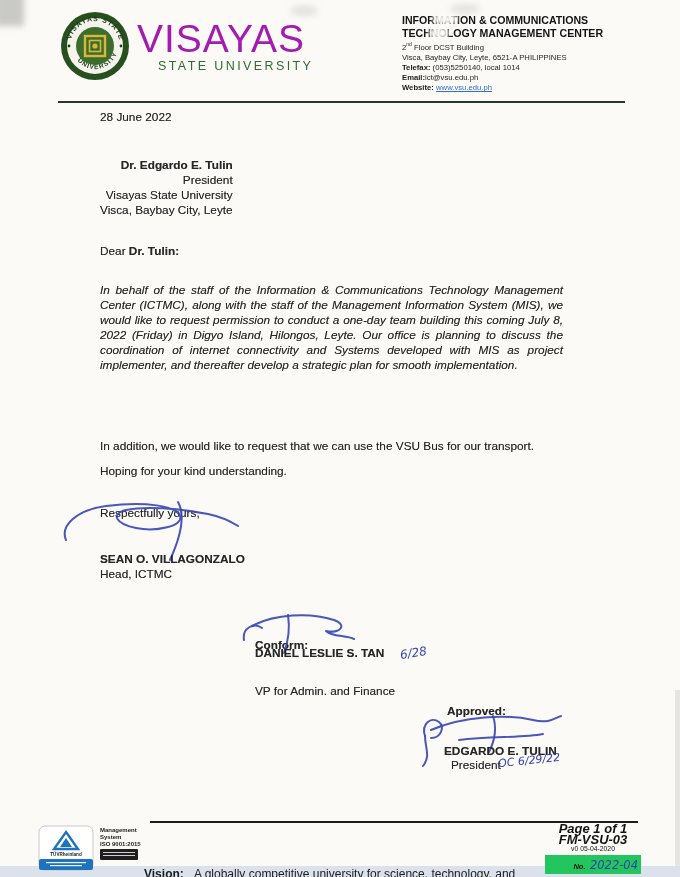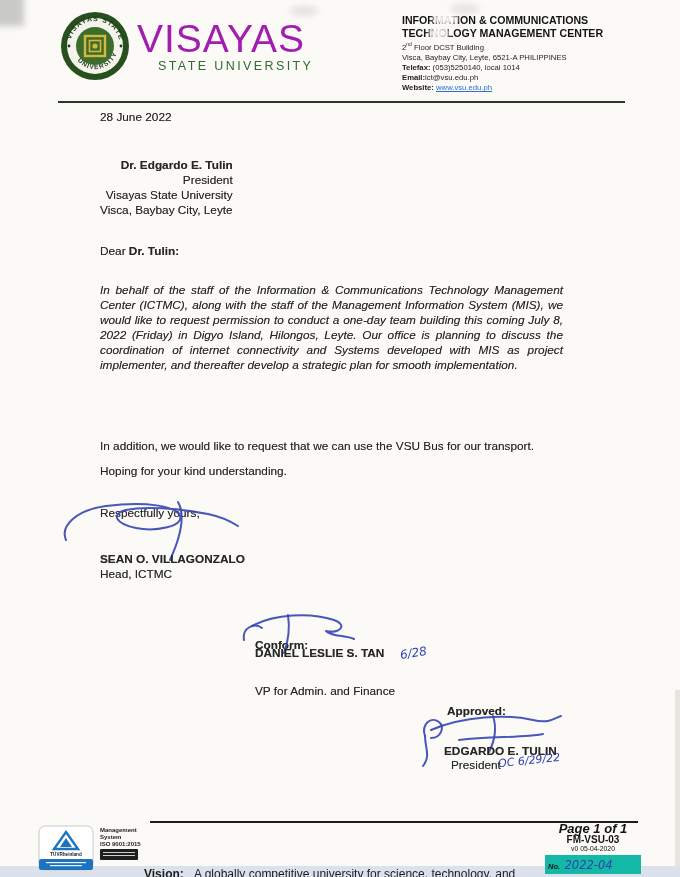--- a/index.html
+++ b/index.html
@@ -54,23 +54,23 @@
   
   .ftr-rule { position:absolute; left:150px; top:821px; width:488px; height:1.6px; background:#1c1c1c; }
   .badge { position:absolute; left:38px; top:825px; width:56px; height:46px; }
   .cert-lines { position:absolute; left:100px; top:827px; font-size:6px; line-height:6.8px; font-weight:700; color:#222; }
   .cert-bar { position:absolute; left:100px; top:849px; width:38px; height:11px; background:#1f1f1f; border-radius:1px; }
   .cert-bar i { display:block; height:1px; background:#cfcfcf; margin:2.5px 3px 0 3px; }
   .vm { position:absolute; left:144px; top:827px; width:402px; display:grid; grid-template-columns:50px 1fr; font-size:12px; line-height:10.6px; color:#1d1d1d;margin-top:42px; }
   .vm .lbl { font-weight:700; }
   .ftr-right { position:absolute; left:545px; top:823px; width:96px; text-align:center; color:#141414; }
   .pg   { font-size:13px; font-weight:700; font-style:italic; line-height:11px; }
-  .code { font-size:10px; font-weight:700; line-height:11px; }
+  .code { font-size:13px; font-weight:700; line-height:11px;font-style:italic; }
   .ver  { font-size:6.8px; line-height:8.5px; }
-  .no-row { margin-top:1px; background:#14b8a6; padding:0 3px 1px 3px; text-align:left; white-space:nowrap; }
+  .no-row { margin-top:1px; background:#22c55e; padding:0 3px 1px 3px; text-align:right; white-space:nowrap; }
   .no-lbl { font-size:7.5px; font-weight:700; font-style:italic; }
   .no-val { position:static; font-size:11.5px; }
 </style>
 </head>
 <body>
 
 <div class="page">
 
   <div class="scan-blob corner-smudge"></div>
   <div class="scan-blob" style="left:290px;top:6px;width:28px;height:10px;background:rgba(170,170,168,.3);"></div>

